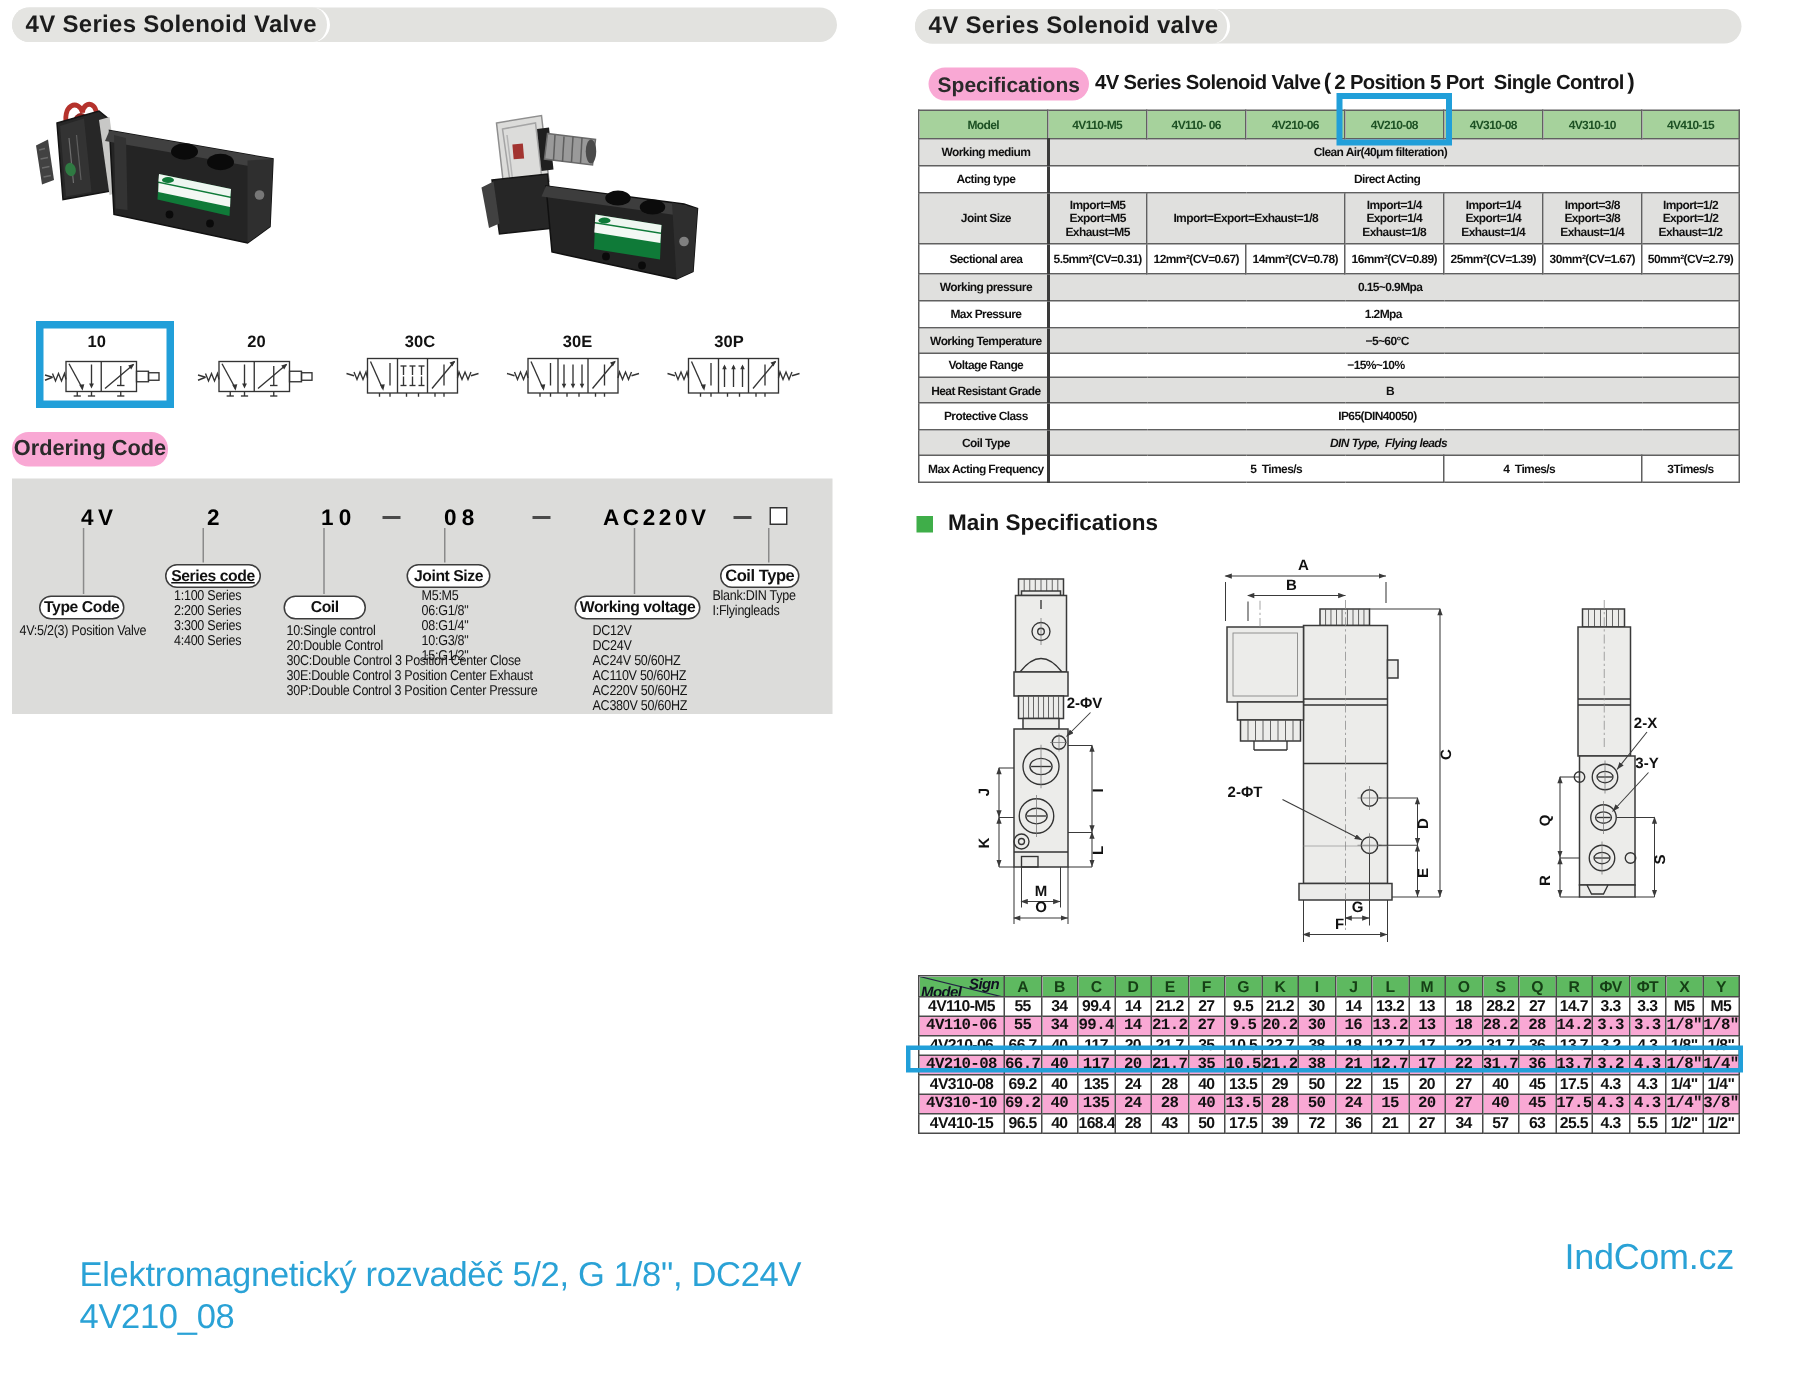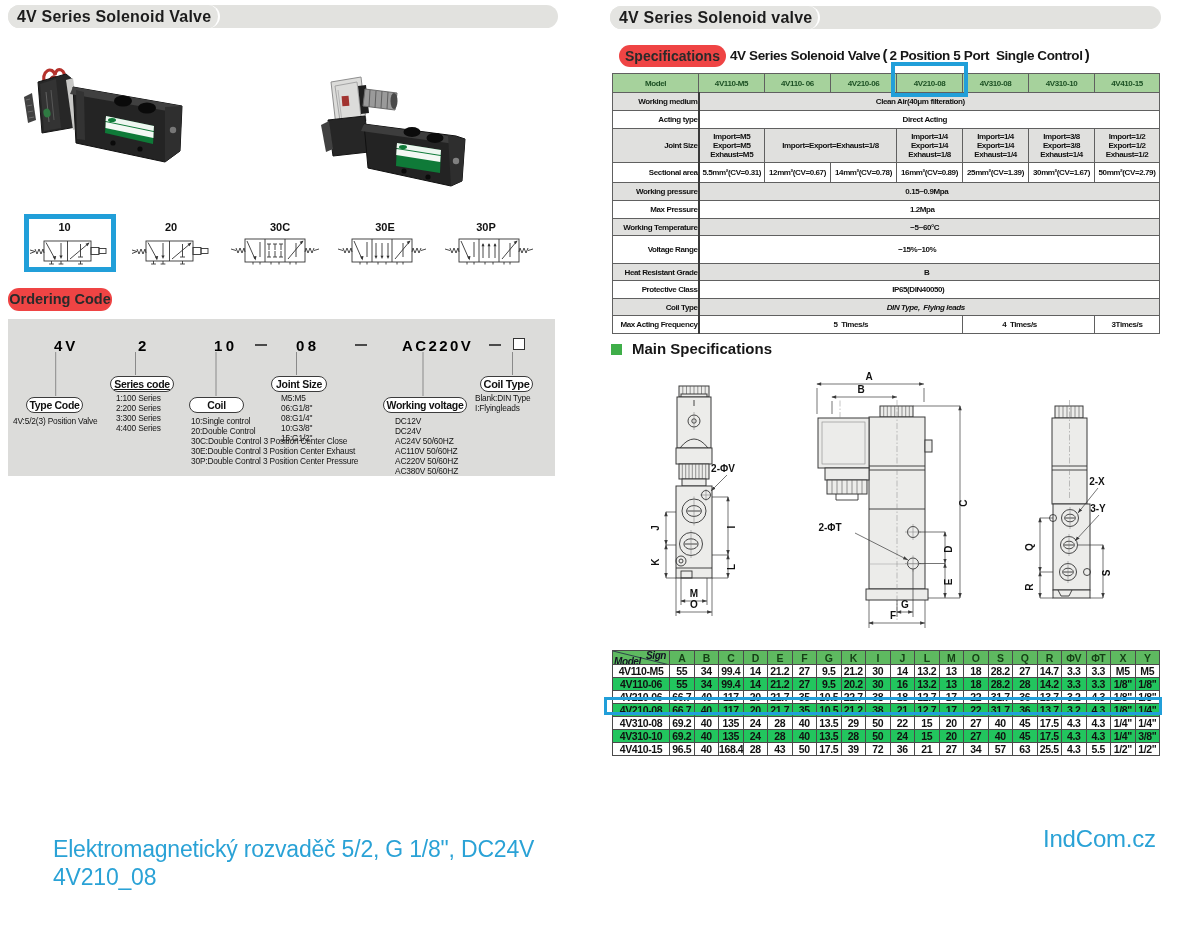--- a/index.html
+++ b/index.html
@@ -1,31 +1,31 @@
 <!DOCTYPE html>
 <html><head>
 <meta charset="utf-8">
 <style>
 html,body{margin:0;padding:0;}
 body{width:1200px;height:926px;position:relative;background:#fff;font-family:"Liberation Sans",sans-serif;overflow:hidden;}
 .abs{position:absolute;}
 .bar{position:absolute;height:23px;background:#e2e2df;border-radius:12px;}
 .pill-t{position:absolute;height:23px;background:#e4e4e1;border-radius:12px;border-right:2px solid #fff;box-sizing:border-box;font-weight:bold;font-size:16px;color:#1c1c1c;line-height:23px;padding-left:9px;white-space:nowrap;letter-spacing:0.2px;}
-.gpill{position:absolute;background:#ef4444;border-radius:11px;font-weight:bold;color:#2a2a2a;text-align:center;white-space:nowrap;}
+.gpill{position:absolute;background:#f9a8d4;border-radius:11px;font-weight:bold;color:#2a2a2a;text-align:center;white-space:nowrap;}
 .wpill{position:absolute;background:#fff;border:1px solid #3c3c3c;border-radius:8px;font-weight:bold;font-size:10.5px;letter-spacing:-0.3px;color:#111;text-align:center;line-height:15px;box-sizing:border-box;white-space:nowrap;}
 .sm{position:absolute;font-size:9.5px;line-height:9.9px;color:#141414;transform:scaleX(0.88);transform-origin:0 0;white-space:pre;letter-spacing:-0.2px;}
 table{border-collapse:collapse;table-layout:fixed;}
 .spec{position:absolute;left:612px;top:73px;width:548px;font-size:8px;letter-spacing:-0.4px;color:#111;}
 .spec td{border:1px solid #606060;text-align:center;padding:0;overflow:hidden;font-weight:bold;white-space:nowrap;}
-.spec td.lbl{text-align:right;padding-left:4px;border-right:2px solid #3a3a3a;margin-left:36px;}
+.spec td.lbl{text-align:center;padding-left:4px;border-right:2px solid #3a3a3a;margin-left:36px;}
 .gray{background:#e0e0de;}
 .ghead{background:#a6d29c;color:#1d5124;}
 .bt{position:absolute;left:612px;top:650px;width:547px;font-size:10.5px;color:#111;}
 .bt td{border:1px solid #4a4a4a;text-align:center;padding:0;overflow:hidden;font-weight:bold;letter-spacing:-0.4px;white-space:nowrap;}
-.lgreen{background:#22c55e;}
+.lgreen{background:#f9a8d4;font-family:Liberation Mono, monospace;}
 .dgreen{background:#5eb960;}
 .blue-box{position:absolute;border-style:solid;border-color:#219fd9;z-index:9;box-sizing:border-box;}
 .cz{position:absolute;color:#2aa2d6;font-size:23px;letter-spacing:-0.2px;}
 </style>
 </head>
 <body>
 
 <div class="bar" style="left:8px;top:5px;width:550px;"></div>
 <div class="pill-t" style="left:8px;top:5px;width:212px;">4V Series Solenoid Valve</div>
 <div class="bar" style="left:610px;top:6px;width:551px;"></div>
@@ -133,21 +133,21 @@
         <td colspan="7" style="padding-right:5px;">0.15~0.9Mpa</td>
       </tr>
 <tr style="height:18px">
         <td class="lbl">Max Pressure</td>
         <td colspan="7" style="padding-right:14px;">1.2Mpa</td>
       </tr>
 <tr style="height:17px" class="gray">
         <td class="lbl">Working Temperature</td>
         <td colspan="7" style="padding-right:9px;">−5~60°C</td>
       </tr>
-<tr style="height:28px">
+<tr style="height:16px">
         <td class="lbl">Voltage Range</td>
         <td colspan="7" style="padding-right:24px;">−15%~10%</td>
       </tr>
 <tr style="height:17px" class="gray">
         <td class="lbl">Heat Resistant Grade</td>
         <td colspan="7" style="padding-right:5px;">B</td>
       </tr>
 <tr style="height:18px">
         <td class="lbl">Protective Class</td>
         <td colspan="7" style="padding-right:22px;margin-left:35px;">IP65(DIN40050)</td>

